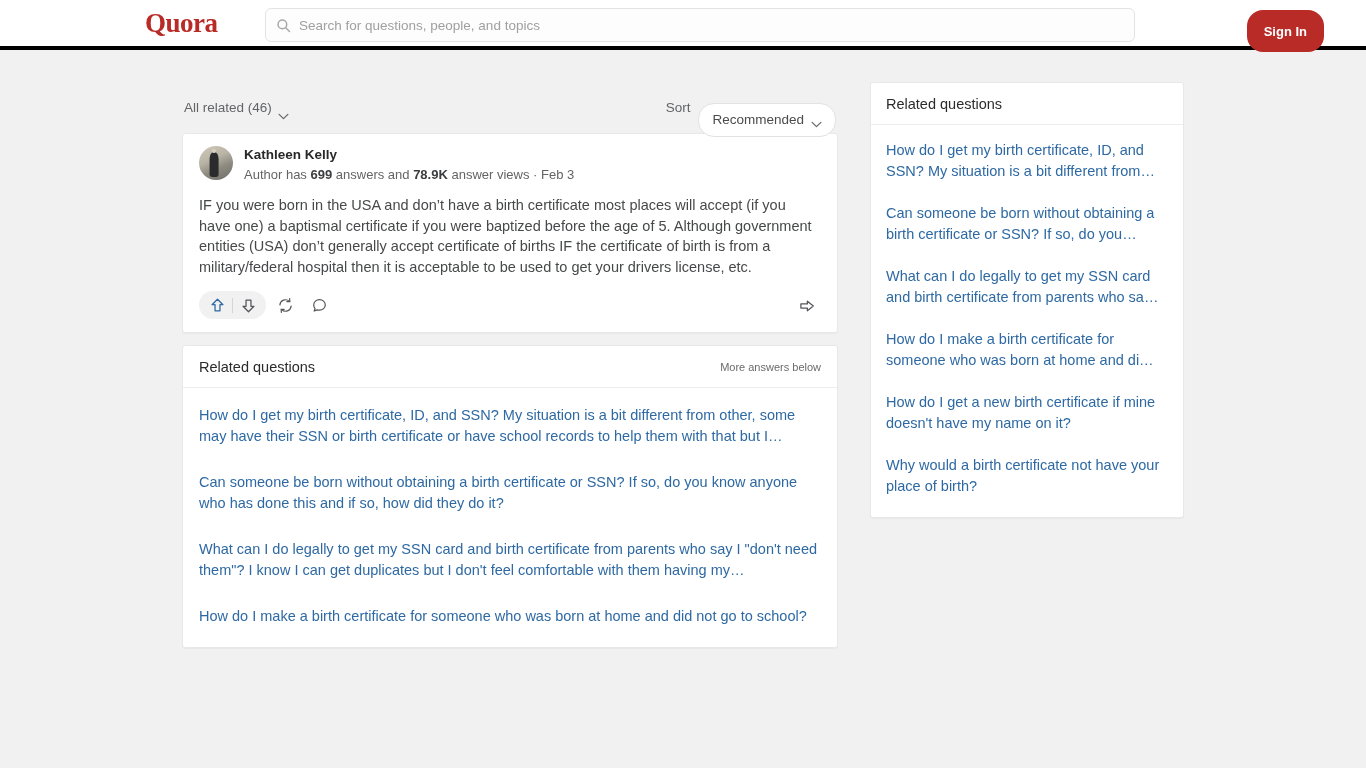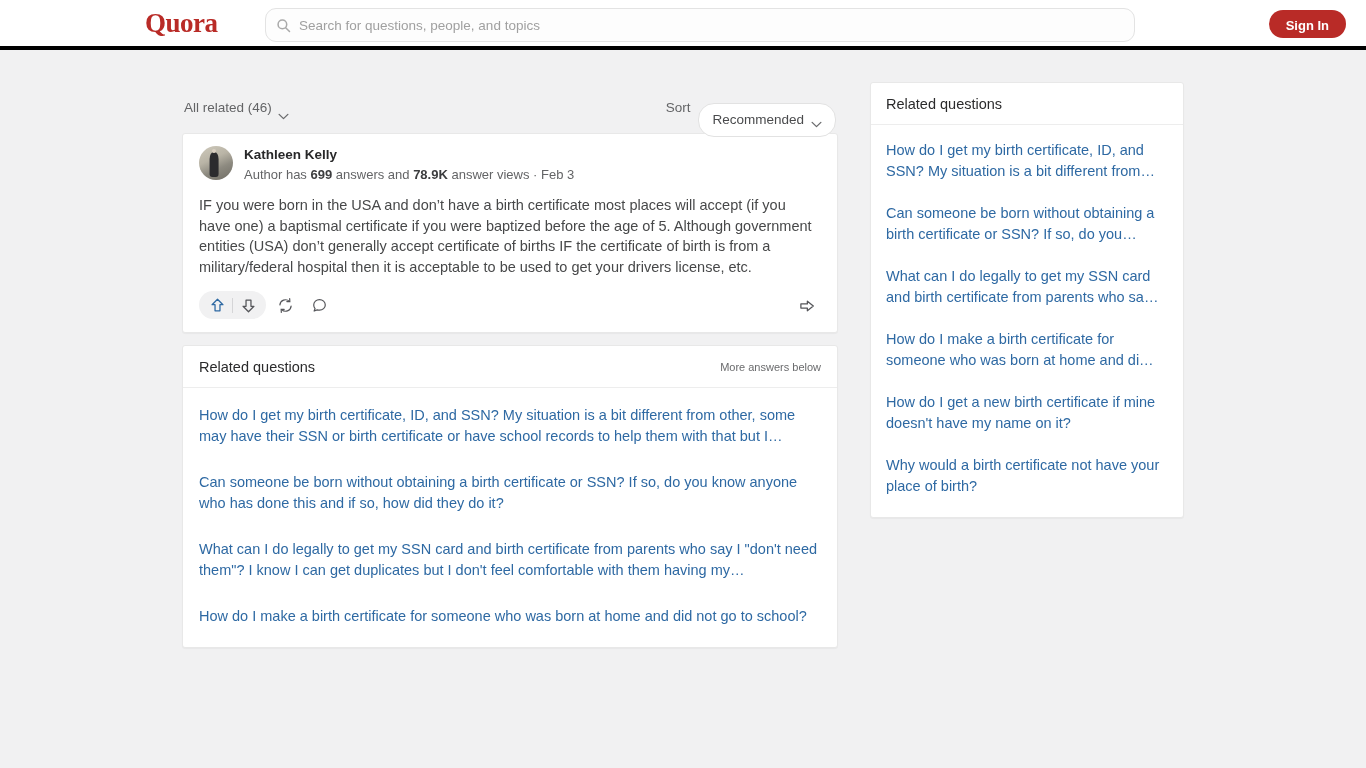--- a/index.html
+++ b/index.html
@@ -36,21 +36,21 @@
     user-select: none;
   }
   .search-wrap {
     position: absolute;
     left: 265px;
     top: 8px;
     width: 870px;
     height: 34px;
     background: #fdfdfd;
     border: 1px solid #e3e3e3;
-    border-radius: 11px;
+    border-radius: 6px;
     display: flex;
     align-items: center;
     padding: 0 10px;
   }
   .search-icon {
     width: 15px;
     height: 15px;
     flex: 0 0 15px;
     margin-right: 8px;
     opacity: .75;
@@ -61,23 +61,23 @@
     background: transparent;
     font-family: "Liberation Sans", sans-serif;
     font-size: 13.5px;
     color: #3c4043;
     width: 100%;
     padding: 0;
   }
   .search-input::placeholder { color: #a0a0a0; }
   .signin-btn {
     position: absolute;
-    right: 20px;
+    right: 42px;
     top: 10px;
-    height: 28px;
+    height: 42px;
     padding: 0 17px;
     background: #b92b27;
     color: #ffffff;
     border: none;
     border-radius: 16px;
     font-family: "Liberation Sans", sans-serif;
     font-size: 13px;
     font-weight: bold;
     cursor: pointer;
     line-height: 31px;

